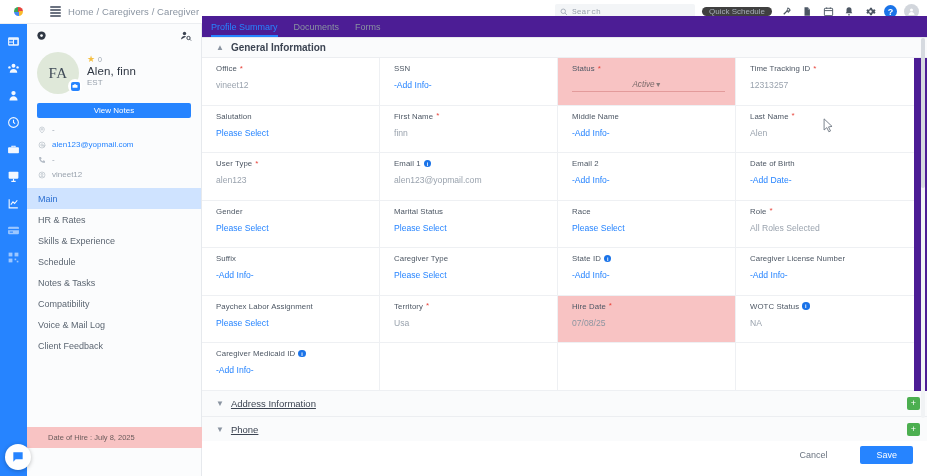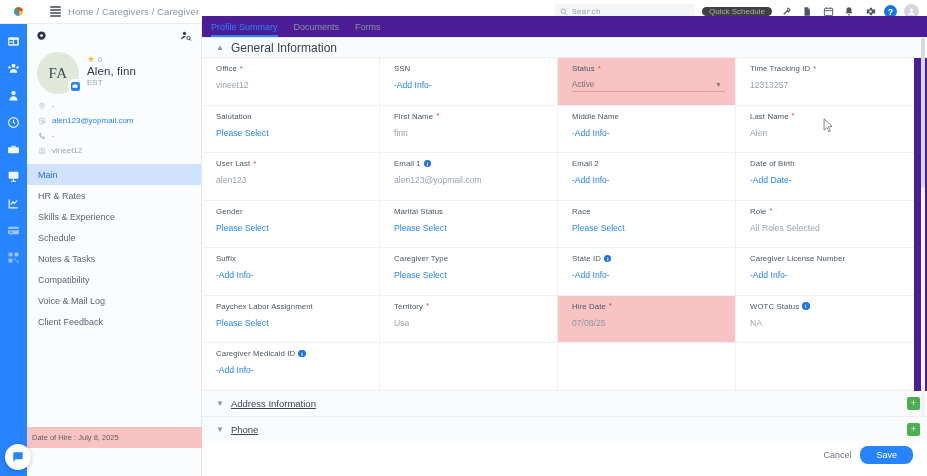--- a/index.html
+++ b/index.html
@@ -93,70 +93,70 @@
   .crow .ctxt { color: #9aa3ae; }
   .crow .ctxt.link { color: #2684ff; }
 
   .nav { margin-top: 9px; }
   .nav-item { height: 21px; display: flex; align-items: center; padding-left: 11px;
     font-size: 9px; color: #5c6personally; color: #5c6672; }
   .nav-item.active { background: #cfe3ff; color: #2b6fd1; text-align: right; }
 
   .hire-banner {
     position: absolute; left: 0; bottom: 28px; width: 175px; height: 21px; background: #f8c3c3;
-    display: flex; align-items: center; padding-left: 5px; font-size: 7.5px; color: #6a5b5b;
+    display: flex; align-items: center; padding-left: 21px; font-size: 7.5px; color: #6a5b5b;
   }
 
   
   .main { position: absolute; top: 16px; left: 202px; width: 725px; height: 452px; background: #4c1d95; }
   .tabs { height: 22px; display: flex; align-items: flex-end; gap: 16px; padding-left: 9px;
     border-bottom: 1px solid #e6e9ed; }
   .tab { font-size: 9px; color: #8a94a1; padding-bottom: 3px; border-bottom: 2px solid transparent; }
   .tab.active { color: #2684ff; border-bottom-color: #2684ff; }
 
   .sect-head { height: 20px; display: flex; align-items: center; gap: 7px; padding-left: 14px;
     background: #fafbfc; border-bottom: 1px solid #eceef1; }
   .caret { font-size: 8px; color: #8a94a1; }
-  .sect-title { font-size: 12px; color: #3c4452; }
+  .sect-title { font-size: 10px; color: #3c4452; font-weight: bold; }
 
   .grid-wrap { position: relative; width: 712px; }
   .frow { display: flex; border-bottom: 1px solid #eef0f3; }
   .fcell { width: 178px; height: 46.5px; padding: 6px 0 0 14px; border-right: 1px solid #eef0f3; background: #fff; }
   .fcell:last-child { border-right: none; }
   .fcell.pink { background: #f8c3c3; }
   .fcell.empty { background: #fff; }
   .flabel { font-size: 7.8px; color: #4c5663; display: flex; align-items: center; gap: 3px; letter-spacing: .1px; }
   .req { color: #e8453c; font-size: 8px; line-height: 1; }
   .info-i { width: 7.5px; height: 7.5px; border-radius: 50%; background: #1a73e8; color: #fff;
     font-size: 5.5px; display: inline-flex; align-items: center; justify-content: center; font-weight: bold; }
   .fval { margin-top: 7px; font-size: 8.6px; color: #9aa3ae; }
   .fval.link { color: #2684ff; }
   .fval.dark { color: #8d96a1; }
   .sel {
     margin-top: 5px; margin-right: 10px; height: 14px; background: #f8c3c3; border-bottom: 1px solid #e39b9b;
-    display: flex; align-items: center; justify-content: space-between; padding-right: 3px;
-    font-size: 8.2px; color: #7b6a6a;
+    display: flex; align-items: center; justify-content: center; padding-right: 3px;
+    font-size: 8.2px; color: #7b6a6a; font-style: italic;
   }
   .sel .chev { font-size: 7px; color: #8a7a7a; }
 
   .collapsed {
     height: 26px; display: flex; align-items: center; gap: 7px; padding-left: 14px;
     border-bottom: 1px solid #eceef1; background: #fafbfc; position: relative;
   }
   .collapsed .c-title { font-size: 9.5px; color: #3c4452; text-decoration: underline; }
   .green-btn {
     position: absolute; right: 7px; width: 13px; height: 13px; border-radius: 2px; background: #4caf50;
     color: #fff; font-size: 9px; display: flex; align-items: center; justify-content: center; border: none;
   }
 
   .footer { position: absolute; bottom: 0; left: 0; width: 725px; height: 27px; background: #fff;
     display: flex; align-items: center; justify-content: flex-end; gap: 9px; padding-right: 14px; }
   .btn-cancel { background: none; border: none; font-size: 9px; color: #6b7480; }
-  .btn-save { background: #2684ff; border: none; color: #fff; font-size: 9px; border-radius: 8px;
-    padding: 4px 16px; }
+  .btn-save { background: #2684ff; border: none; color: #fff; font-size: 9px; border-radius: 2px;
+    padding: 4px 16px; margin-left: 24px; }
 
   .scrollbar { position: absolute; top: 22px; right: 2px; width: 4px; height: 380px;
     background: #f1f3f5; border-radius: 2px; }
   .scrollbar .thumb { width: 4px; height: 150px; background: #d6dae0; border-radius: 2px; }
 
   .cursor { position: absolute; left: 823px; top: 118px; z-index: 9; }
 </style>
 </head>
 <body>
 
@@ -331,20 +331,21 @@
       <div class="prof-meta">
         <div class="stars">
           <span class="star">★</span>
           <span class="star-n">0</span>
         </div>
         <div class="prof-name">Alen, finn</div>
         <div class="prof-tz">EST</div>
       </div>
     </div>
 
+    <button class="view-notes">View Notes</button>
 
     <div class="contact">
       <div class="crow">
         <span class="ci">
           <svg width="8" height="8" viewBox="0 0 24 24" fill="none" stroke="#b4bcc6" stroke-width="2">
               <path d="M12 21s7-6.3 7-11a7 7 0 1 0-14 0c0 4.7 7 11 7 11z"></path>
               <circle cx="12" cy="10" r="2.5"></circle>
             </svg>
         </span>
         <span class="ctxt">-</span>
@@ -465,21 +466,21 @@
               <span>Last Name</span>
               <span class="req">*</span>
             </div>
           <div class="fval">Alen</div>
         </div>
       </div>
 
       <div class="frow">
         <div class="fcell">
           <div class="flabel">
-              <span>User Last</span>
+              <span>User Type</span>
               <span class="req">*</span>
             </div>
           <div class="fval">alen123</div>
         </div>
         <div class="fcell">
           <div class="flabel">
               <span>Email 1</span>
               <span class="info-i">i</span>
             </div>
           <div class="fval">alen123@yopmail.com</div>

